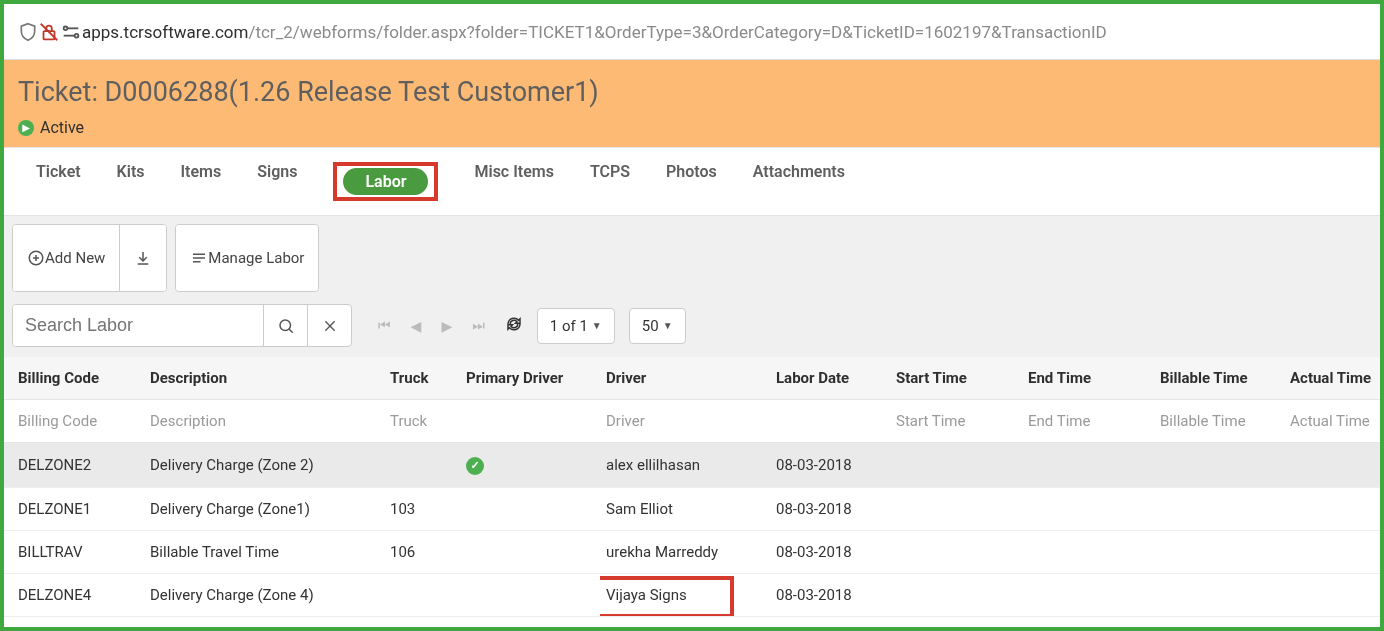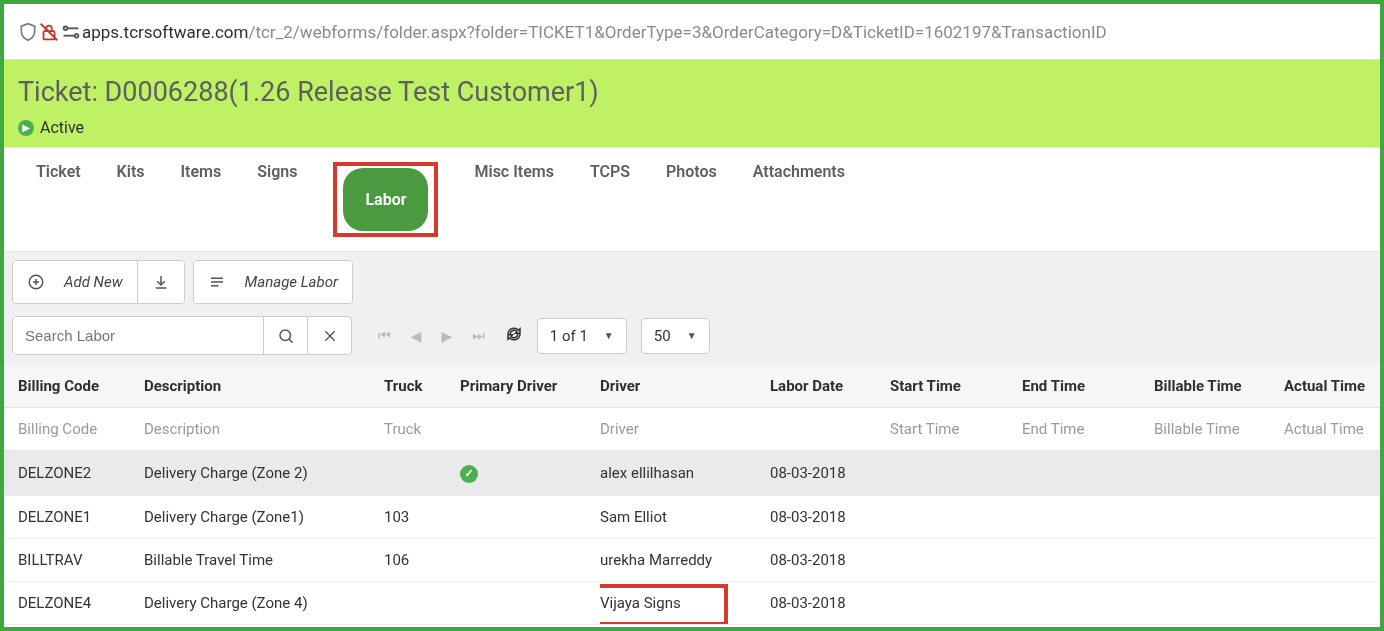--- a/index.html
+++ b/index.html
@@ -24,21 +24,21 @@
   }
   .url-bar svg { flex-shrink: 0; }
   .url-text {
     font-size: 17px;
     white-space: nowrap;
     overflow: hidden;
     color: #8a8a8a;
   }
   .url-text .domain { color: #2f2f2f; }
   .header {
-    background: #bef264;
+    background: #fdba74;
     padding: 16px 14px 10px 14px;
   }
   .page-title {
     font-size: 27px;
     font-weight: 400;
     color: #5f5f5f;
   }
   .status-row {
     margin-top: 10px;
     display: flex;
@@ -63,21 +63,21 @@
     border-bottom:1px solid #e5e5e5;
     padding: 14px 32px;
     font-size:16px;
     color:#5f5f5f;
     font-weight:600;
   }
   .tab { cursor:pointer; }
   .tab.active {
     background:#4a9b3f;
     color:#fff;
-    padding: 22px 22px;
+    padding: 4px 22px;
     border-radius: 20px;
     font-weight:600;
   }
   .tab-highlight {
     border: 4px solid #d53a2c;
     padding: 2px 6px;
     display:flex;
     align-items:center;
   }
   .toolbar {
@@ -89,47 +89,46 @@
   .btn-group {
     display:flex;
     border:1px solid #ccc;
     border-radius:4px;
     background:#fff;
     overflow:hidden;
   }
   .btn {
     display:flex;
     align-items:center;
-    gap:19px;
-    padding: 12px 14px;
+    gap:0;
+    padding: 24px 14px;
     font-size:15px;
     color:#444;
     cursor:pointer;
     background:#fff;
-    font-style:italic;
   }
   .btn + .btn { border-left:1px solid #ccc; }
   .filter-row {
     display:flex;
     gap:8px;
     align-items:center;
     padding: 4px 8px 10px 8px;
     background:#f0f0f0;
   }
   .search-group {
     display:flex;
     border:1px solid #ccc;
     border-radius:4px;
     background:#fff;
     overflow:hidden;
   }
   .search-input {
     border:none;
     padding: 10px 12px;
-    font-size:15px;
+    font-size:18px;
     width: 250px;
     color:#666;
     outline:none;
   }
   .icon-btn {
     width:44px;
     display:flex;
     align-items:center;
     justify-content:center;
     border-left:1px solid #ccc;
@@ -147,32 +146,32 @@
   .pager .refresh { color:#555; cursor:pointer; }
   .dd {
     border:1px solid #ccc;
     background:#fff;
     border-radius:4px;
     padding:8px 12px;
     font-size:15px;
     color:#333;
     cursor:pointer;
     margin-left:6px;
-    display:flex;align-items:center;gap:16px;
+    display:flex;align-items:center;gap:4px;
   }
   .dd .caret { font-size:10px; color:#555; }
 
   table.grid {
     width:100%;
     border-collapse:collapse;
     table-layout:fixed;
   }
   .grid th, .grid td {
     text-align:left;
-    padding: 12px 0;
+    padding: 12px 6px;
     font-size:15px;
     white-space:nowrap;
     overflow:hidden;
   }
   .grid thead th {
     background:#f6f6f6;
     font-weight:700;
     color:#2f2f2f;
     border-bottom:1px solid #e5e5e5;
   }

